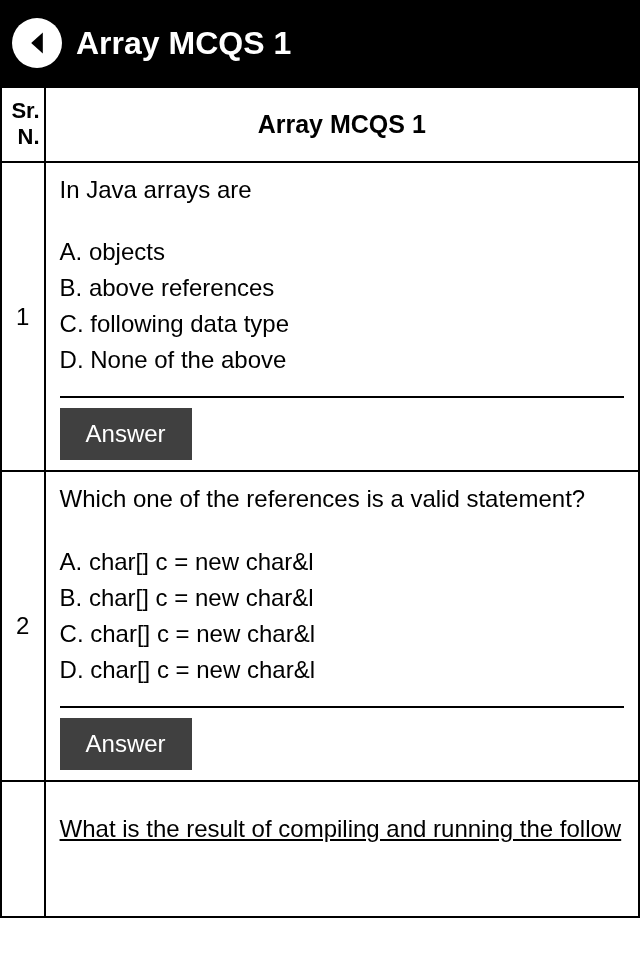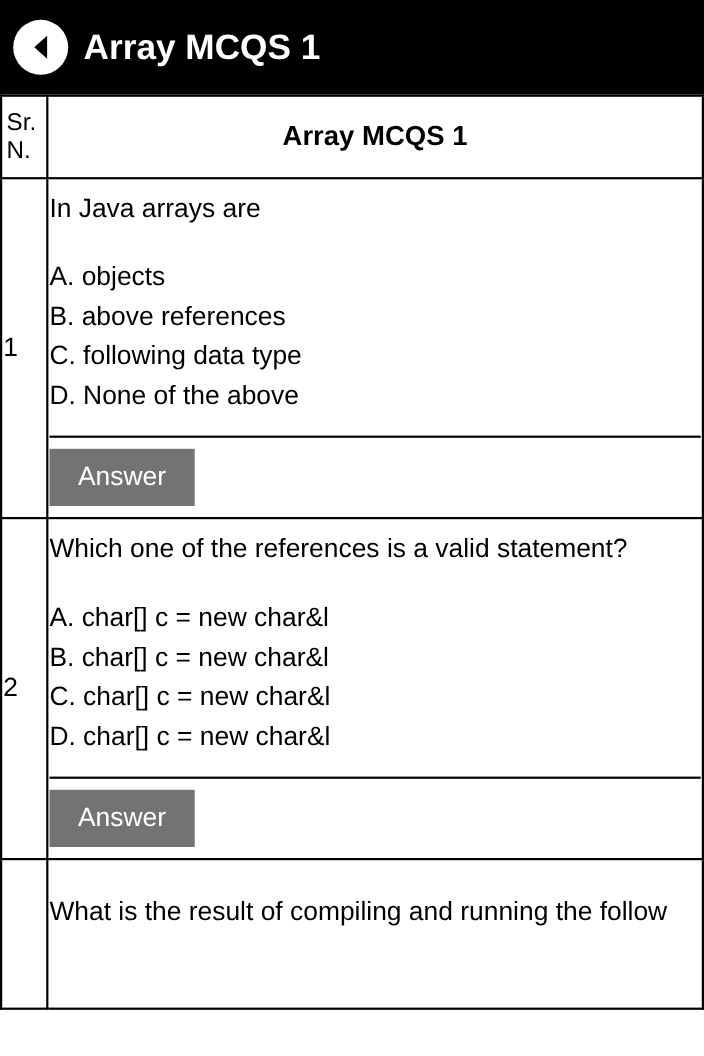--- a/index.html
+++ b/index.html
@@ -39,36 +39,37 @@
     .header-title {
       font-size: 32px;
       font-weight: bold;
     }
     .content-table {
       border-collapse: collapse;
       table-layout: fixed;
     }
     .content-table td, .content-table th {
       border: 2px solid #000;
-      padding: 10px 1px;
+      padding: 10px 14px;
       text-align: left;
       vertical-align: middle;
       font-size: 24px;
     }
     .col-sr {
       width: 45px;
       text-align: center;
       font-weight: normal;
     }
     .col-content {
       width: 615px;
     }
     .table-header-row th {
-      font-weight: normal;
+      font-weight: bold;
       padding: 14px 8px;
+      text-align: right;
     }
     .table-header-row .col-sr {
       font-size: 22px;
       line-height: 1.2;
       padding: 10px 4px;
     }
     .table-header-row .col-content {
       text-align: center;
       font-weight: bold;
       font-size: 25px;
@@ -84,21 +85,21 @@
     .options {
       font-size: 24px;
       line-height: 1.5;
     }
     .divider {
       border: none;
       border-top: 2px solid #000;
       margin: 18px 0 10px 0;
     }
     .answer-button {
-      background: #737373;
+      background: #404040;
       color: #fff;
       border: none;
       font-size: 24px;
       padding: 12px 26px;
       cursor: pointer;
       font-family: inherit;
     }
     .sr-cell {
       font-size: 24px;
       padding-left: 6px;
@@ -148,18 +149,18 @@
         <div>C. char[] c = new char&amp;l</div>
         <div>D. char[] c = new char&amp;l</div>
       </div>
       <hr class="divider">
       <button class="answer-button">Answer</button>
     </td>
   </tr>
 
   <tr>
     <td class="col-sr sr-cell"></td>
-    <td class="col-content question-cell" style="padding-top:30px; white-space:nowrap; overflow:hidden;">
+    <td class="col-content question-cell" style="padding-top:30px; white-space:nowrap; overflow:hidden;text-decoration:underline;">
       <div class="question-text" style="margin-bottom:60px;">What is the result of compiling and running the follow</div>
     </td>
   </tr>
 </tbody>
   </table>
 
 </body></html>

